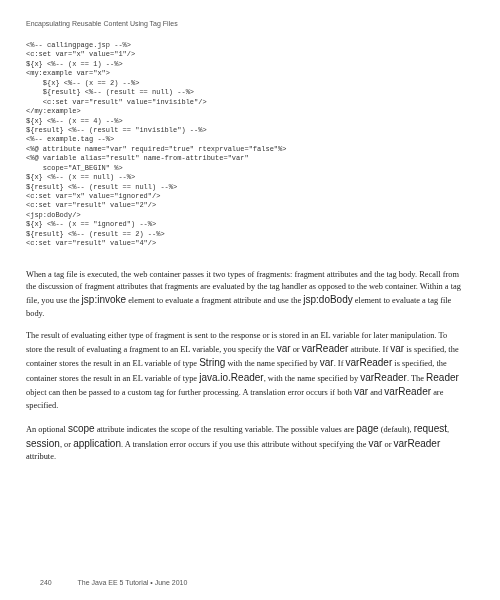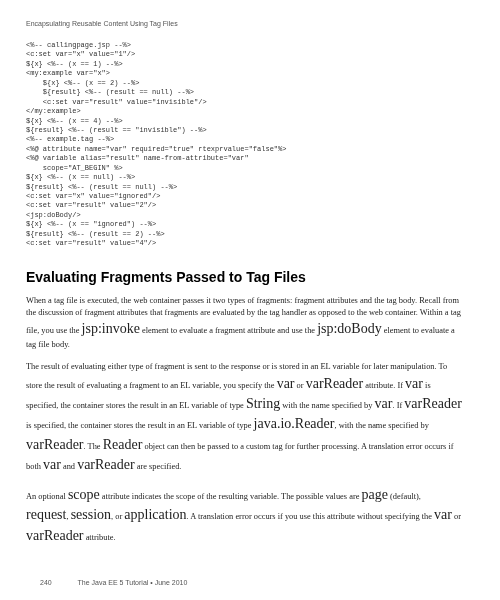--- a/index.html
+++ b/index.html
@@ -37,22 +37,22 @@
     margin-bottom: 10px;
   }
   .para {
     font-size: 8.4px;
     line-height: 1.45;
     color: #222;
     margin-bottom: 10px;
     text-align: left;
   }
   .mono {
-    font-family: Liberation Serif, serif;
-    font-size: 14px;
+    font-family: Liberation Sans, sans-serif;
+    font-size: 10px;
   }
   .footer {
     position: absolute;
     bottom: 14px;
     left: 40px;
     right: 36px;
     font-size: 7px;
     color: #555;
     font-family: Arial, sans-serif;
   }
@@ -83,23 +83,20 @@
     scope="AT_BEGIN" %&gt;
 ${x} &lt;%-- (x == null) --%&gt;
 ${result} &lt;%-- (result == null) --%&gt;
 &lt;c:set var="x" value="ignored"/&gt;
 &lt;c:set var="result" value="2"/&gt;
 &lt;jsp:doBody/&gt;
 ${x} &lt;%-- (x == "ignored") --%&gt;
 ${result} &lt;%-- (result == 2) --%&gt;
 &lt;c:set var="result" value="4"/&gt;</div>
 
-  <div class="section-title">
-    <span>Evaluating Fragments Passed to Tag Files</span>
-  </div>
 
   <p class="para">
     <span>When a tag file is executed, the web container passes it two types of fragments: fragment attributes and the tag body. Recall from the discussion of fragment attributes that fragments are evaluated by the tag handler as opposed to the web container. Within a tag file, you use the </span><span class="mono">jsp:invoke</span><span> element to evaluate a fragment attribute and use the </span><span class="mono">jsp:doBody</span><span> element to evaluate a tag file body.</span>
   </p>
 
   <p class="para">
     <span>The result of evaluating either type of fragment is sent to the response or is stored in an EL variable for later manipulation. To store the result of evaluating a fragment to an EL variable, you specify the </span><span class="mono">var</span><span> or </span><span class="mono">varReader</span><span> attribute. If </span><span class="mono">var</span><span> is specified, the container stores the result in an EL variable of type </span><span class="mono">String</span><span> with the name specified by </span><span class="mono">var</span><span>. If </span><span class="mono">varReader</span><span> is specified, the container stores the result in an EL variable of type </span><span class="mono">java.io.Reader</span><span>, with the name specified by </span><span class="mono">varReader</span><span>. The </span><span class="mono">Reader</span><span> object can then be passed to a custom tag for further processing. A translation error occurs if both </span><span class="mono">var</span><span> and </span><span class="mono">varReader</span><span> are specified.</span>
   </p>
 
   <p class="para">

